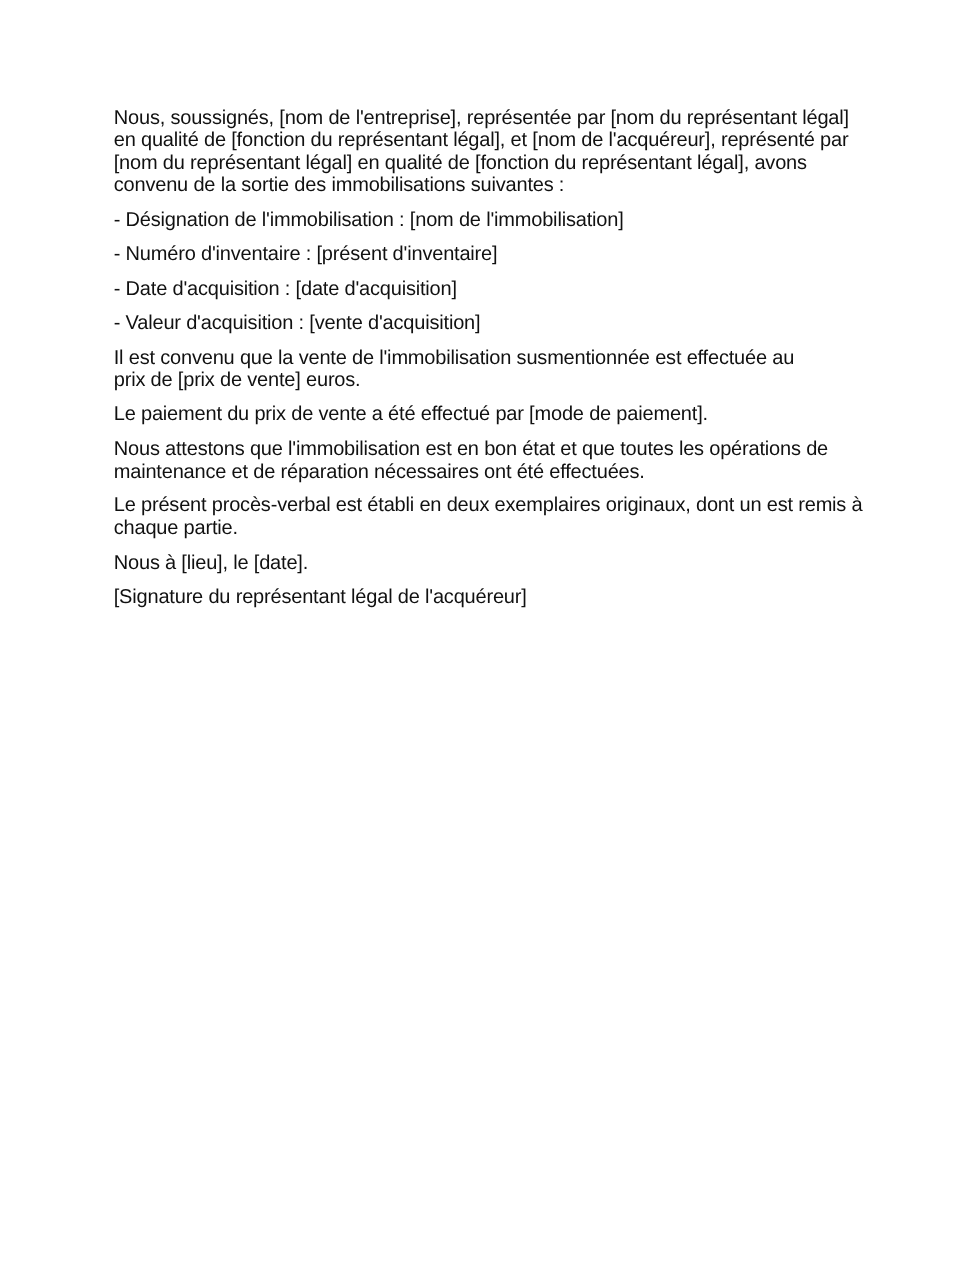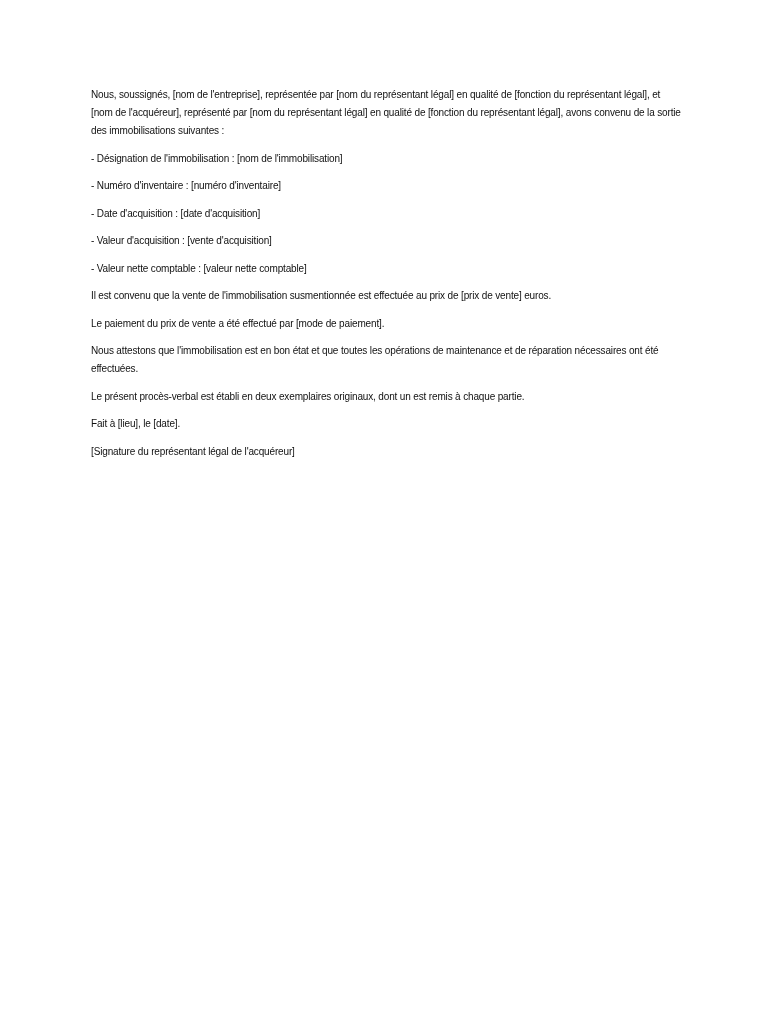--- a/index.html
+++ b/index.html
@@ -12,39 +12,38 @@
       height: 1024px;
       position: relative;
       overflow: hidden;
     }
     .page {
       position: absolute;
       left: 91px;
       top: 86px;
       width: 600px;
       font-family: "Liberation Sans", sans-serif;
-      font-size: 10px;
+      font-size: 16px;
       line-height: 18px;
       color: #111111;
       letter-spacing: -0.15px;
     }
     .para {
       margin: 0 0 9.5px 0;
       padding: 0;
     }
   </style>
 </head>
 <body>
 
 <div class="page">
   <p class="para" style="width:590px;">Nous, soussignés, [nom de l'entreprise], représentée par [nom du représentant légal] en qualité de [fonction du représentant légal], et [nom de l'acquéreur], représenté par [nom du représentant légal] en qualité de [fonction du représentant légal], avons convenu de la sortie des immobilisations suivantes :</p>
   <p class="para">- Désignation de l'immobilisation : [nom de l'immobilisation]</p>
-  <p class="para">- Numéro d'inventaire : [numéro d'inventaire]</p>
+  <p class="para">- Numéro d'inventaire : [présent d'inventaire]</p>
   <p class="para">- Date d'acquisition : [date d'acquisition]</p>
   <p class="para">- Valeur d'acquisition : [vente d'acquisition]</p>
-  <p class="para">- Valeur nette comptable : [valeur nette comptable]</p>
   <p class="para" style="width:560px;">Il est convenu que la vente de l'immobilisation susmentionnée est effectuée au prix de [prix de vente] euros.</p>
   <p class="para">Le paiement du prix de vente a été effectué par [mode de paiement].</p>
   <p class="para" style="width:590px;">Nous attestons que l'immobilisation est en bon état et que toutes les opérations de maintenance et de réparation nécessaires ont été effectuées.</p>
   <p class="para" style="width:640px;">Le présent procès-verbal est établi en deux exemplaires originaux, dont un est remis à chaque partie.</p>
-  <p class="para">Fait à [lieu], le [date].</p>
+  <p class="para">Nous à [lieu], le [date].</p>
   <p class="para">[Signature du représentant légal de l'acquéreur]</p>
 </div>
 
 </body></html>

